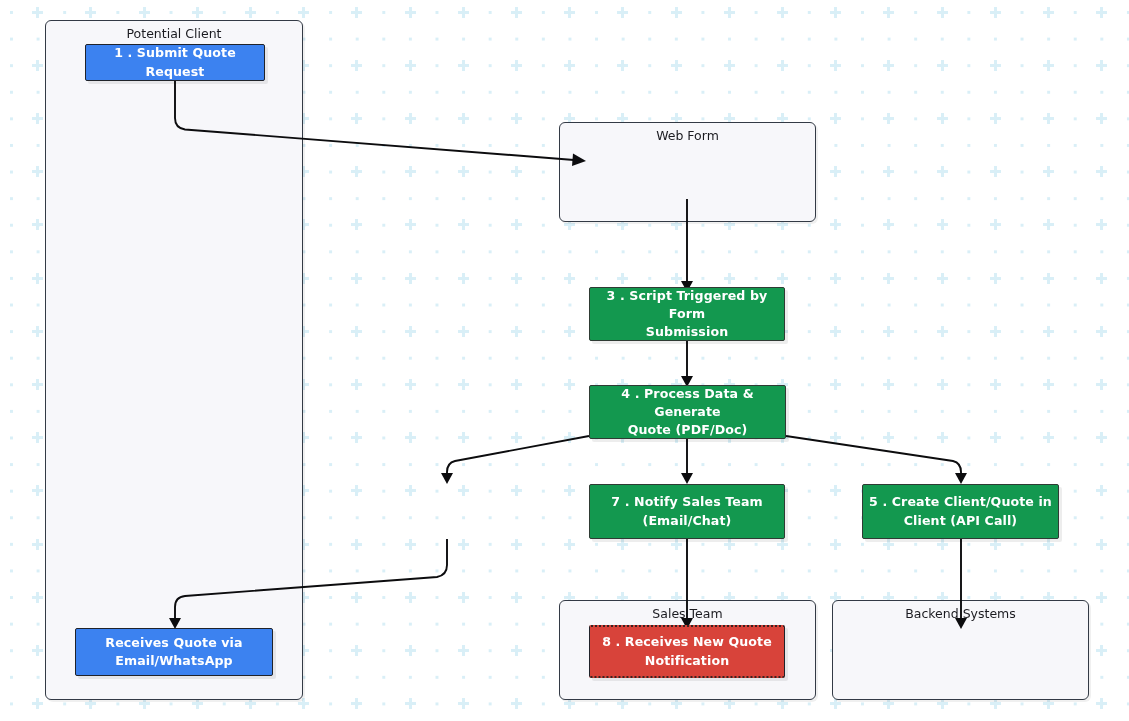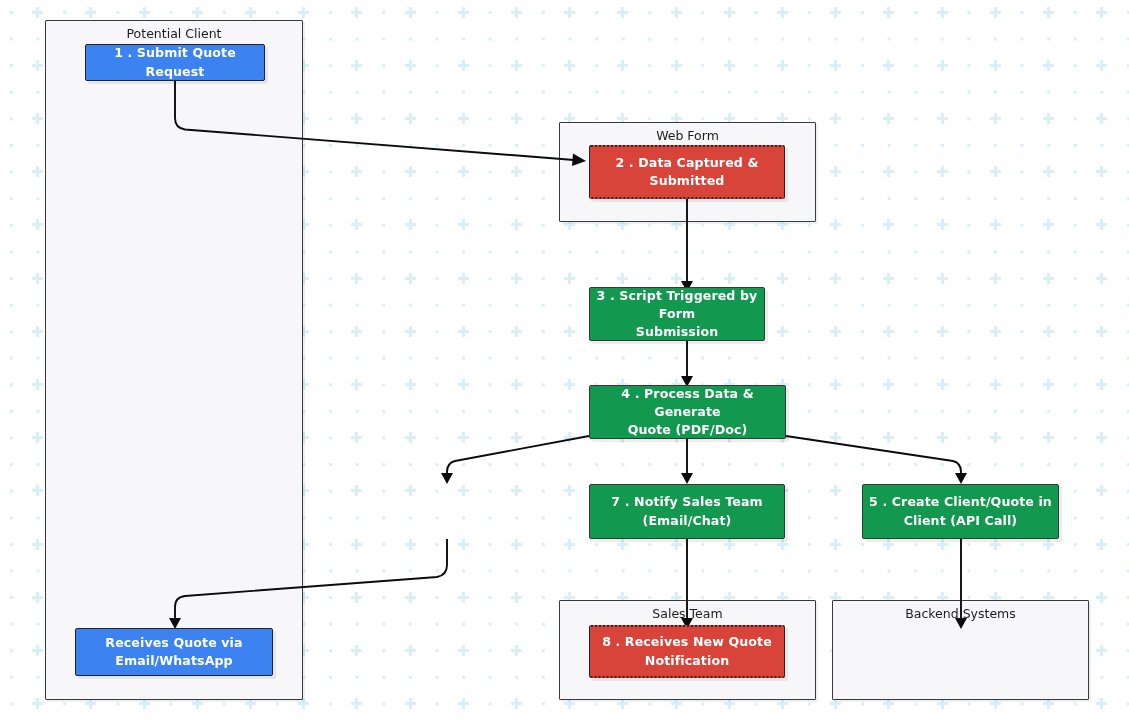--- a/index.html
+++ b/index.html
@@ -46,21 +46,21 @@
     background: #d9eff7;
   }
   .cross::before { left: 4px; top: 0; width: 3px; height: 11px; }
   .cross::after  { top: 4px; left: 0; height: 3px; width: 11px; }
 
   
   .cluster {
     position: absolute;
     background: #f7f7fa;
     border: 1.6px solid #333a45;
-    border-radius: 1px;
+    border-radius: 6px;
     box-sizing: border-box;
     box-shadow: 2px 2px 0 rgba(0,0,0,0.06);
   }
   .cluster-label {
     position: absolute;
     top: 5px;
     left: 0;
     width: 100%;
     text-align: center;
     font-size: 12.5px;
@@ -450,28 +450,22 @@
     <polygon points="681,618 687,629 693,618"></polygon>
 
     <path d="M961,539 L961,620"></path>
     <polygon points="955,618 961,629 967,618"></polygon>
   </svg>
 
   <div class="node blue" style="left:85px; top:44px; width:180px; height:37px;">
     <span>1 . Submit Quote Request</span>
   </div>
 
-  <div class="node red" style="left:589px; top:145px; width:196px; height:54px;">
-    <span>
-      <span>2 . Data Captured &amp;</span><br>
-      <span>Submitted</span>
-    </span>
-  </div>
-
-  <div class="node green" style="left:589px; top:287px; width:176px; height:54px;">
+
+  <div class="node green" style="left:589px; top:287px; width:196px; height:54px;">
     <span>
       <span>3 . Script Triggered by Form</span><br>
       <span>Submission</span>
     </span>
   </div>
 
   <div class="node green" style="left:589px; top:385px; width:197px; height:54px;">
     <span>
       <span>4 . Process Data &amp; Generate</span><br>
       <span>Quote (PDF/Doc)</span>

